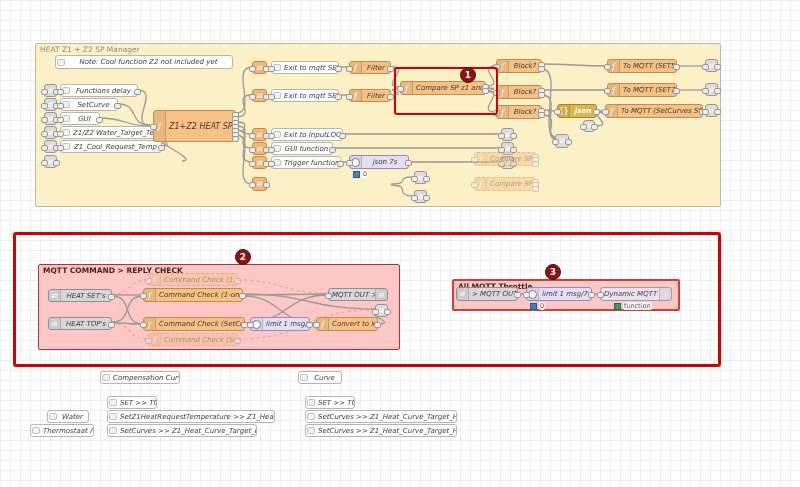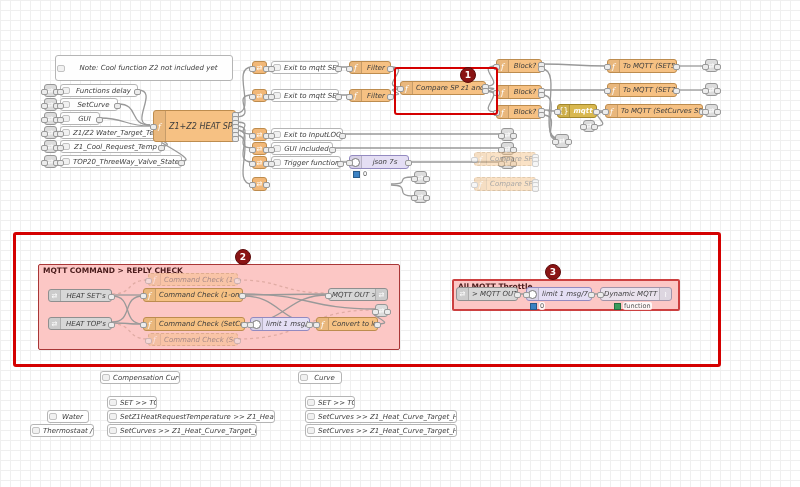--- a/index.html
+++ b/index.html
@@ -51,20 +51,23 @@
   .badge{position:absolute;width:14px;height:14px;border-radius:50%;background:#8a1414;border:1px solid #5c0c0c;
          color:#fff;font-size:9px;font-weight:bold;display:flex;align-items:center;justify-content:center;z-index:6;}
   .status{position:absolute;display:flex;align-items:center;gap:2px;z-index:4;font-size:6.5px;color:#555;}
   .status .dot{width:5px;height:5px;border:1px solid rgba(0,0,0,.3);}
   .status .txt{background:rgba(255,255,255,.85);padding:0 1px;border-radius:2px;}
 </style>
 </head>
 <body>
 
 <div id="cv">
+    <div class="group yellow" style="left: 35px; top: 43px; width: 686px; height: 164px;">
+      <span class="gtitle">HEAT Z1 + Z2 SP Manager</span>
+    </div>
     <div class="group pink" style="left: 38px; top: 264px; width: 362px; height: 86px;">
       <span class="gtitle">MQTT COMMAND &gt; REPLY CHECK</span>
     </div>
     <div class="group pink2" style="left: 452px; top: 279px; width: 228px; height: 32px;">
       <span class="gtitle">All MQTT Throttle</span>
     </div>
     <svg class="wires" width="800" height="487">
       <path d="M138,90 C160,90 128,125 150,125" fill="none" stroke="#999999" stroke-width="1.3"></path>
       <path d="M118,104 C140,104 128,125 150,125" fill="none" stroke="#999999" stroke-width="1.3"></path>
       <path d="M100,118 C125,118 125,126 150,126" fill="none" stroke="#999999" stroke-width="1.3"></path>
@@ -114,21 +117,21 @@
       <path d="M243,295 C285.5,295 285.5,294 328,294" fill="none" stroke="#999999" stroke-width="1.3"></path>
       <path d="M243,296 C279.5,296 279.5,323 316,323" fill="none" stroke="#999999" stroke-width="1.3"></path>
       <path d="M243,294 C309,294 309,309 375,309" fill="none" stroke="#999999" stroke-width="1.3"></path>
       <path d="M245,324 C267,324 228,324 250,324" fill="none" stroke="#999999" stroke-width="1.3"></path>
       <path d="M310,324 C332,324 294,324 316,324" fill="none" stroke="#999999" stroke-width="1.3"></path>
       <path d="M245,323 C286.5,323 286.5,295 328,295" fill="none" stroke="#999999" stroke-width="1.3"></path>
       <path d="M378,324 C400,324 358,312 380,312" fill="none" stroke="#999999" stroke-width="1.3"></path>
       <path d="M518,294 C540,294 504,294 526,294" fill="none" stroke="#999999" stroke-width="1.3"></path>
       <path d="M592,294 C614,294 578,294 600,294" fill="none" stroke="#999999" stroke-width="1.3"></path>
     </svg>
-    <div class="node comment" style="left: 55px; top: 55px; width: 178px; height: 26px;">
+    <div class="node comment" style="left: 55px; top: 55px; width: 178px; height: 14px;">
       <span class="icn bubble">
         <i></i>
       </span>
       <span class="lbl">Note: Cool function Z2 not included yet</span>
     </div>
     <div class="node linkgray" style="left: 44px; top: 84px; width: 13px; height: 13px;">
       <span class="icn linkg" style="flex: 1 1 0%;">⇄</span>
       <span class="port" style="left: -4px; top: 3.5px;"></span>
       <span class="port" style="right: -4px; top: 4px;"></span>
     </div>
@@ -187,28 +190,20 @@
     <div class="node whitelabel" style="left: 60px; top: 140px; width: 102px; height: 13px;">
       <span class="icn bubble">
         <i></i>
       </span>
       <span class="lbl">Z1_Cool_Request_Temp</span>
       <span class="port" style="left: -4px; top: 3.5px;"></span>
       <span class="port" style="right: -4px; top: 4px;"></span>
     </div>
     <div class="node linkgray" style="left: 44px; top: 155px; width: 13px; height: 13px;">
       <span class="icn linkg" style="flex: 1 1 0%;">⇄</span>
-      <span class="port" style="left: -4px; top: 3.5px;"></span>
-      <span class="port" style="right: -4px; top: 4px;"></span>
-    </div>
-    <div class="node whitelabel" style="left: 60px; top: 155px; width: 122px; height: 13px;">
-      <span class="icn bubble">
-        <i></i>
-      </span>
-      <span class="lbl">TOP20_ThreeWay_Valve_State</span>
       <span class="port" style="left: -4px; top: 3.5px;"></span>
       <span class="port" style="right: -4px; top: 4px;"></span>
     </div>
     <div class="node func-big" style="left: 153px; top: 110px; width: 83px; height: 32px;">
       <span class="icn strip-l">
         <span class="fx">f</span>
       </span>
       <span class="lbl">Z1+Z2 HEAT SP Manager</span>
       <span class="port" style="left: -4px; top: 13px;"></span>
       <span class="port" style="right: -4px; top: 1px;"></span>
@@ -290,21 +285,21 @@
     </div>
     <div class="node linkorange" style="left: 252px; top: 142px; width: 15px; height: 13px;">
       <span class="icn linkg" style="flex: 1 1 0%;">⇄</span>
       <span class="port" style="left: -4px; top: 3.5px;"></span>
       <span class="port" style="right: -4px; top: 4px;"></span>
     </div>
     <div class="node whitelabel" style="left: 271px; top: 142px; width: 62px; height: 13px;">
       <span class="icn bubble">
         <i></i>
       </span>
-      <span class="lbl">GUI included</span>
+      <span class="lbl">GUI function</span>
       <span class="port" style="left: -4px; top: 3.5px;"></span>
       <span class="port" style="right: -4px; top: 4px;"></span>
     </div>
     <div class="node linkgray" style="left: 501px; top: 142px; width: 13px; height: 13px;">
       <span class="icn linkg" style="flex: 1 1 0%;">⇄</span>
       <span class="port" style="left: -4px; top: 3.5px;"></span>
       <span class="port" style="right: -4px; top: 4px;"></span>
     </div>
     <div class="node linkorange" style="left: 252px; top: 156px; width: 15px; height: 13px;">
       <span class="icn linkg" style="flex: 1 1 0%;">⇄</span>
@@ -389,21 +384,21 @@
       <span class="icn strip-l">
         <span class="fx">f</span>
       </span>
       <span class="lbl">Block?</span>
       <span class="port" style="left: -4px; top: 4px;"></span>
       <span class="port" style="right: -4px; top: 2px;"></span>
       <span class="port" style="right: -4px; top: 6px;"></span>
     </div>
     <div class="node json" style="left: 557px; top: 104px; width: 40px; height: 14px;">
       <span class="icn strip-l">{}</span>
-      <span class="lbl">mqtt</span>
+      <span class="lbl">json</span>
       <span class="port" style="left: -4px; top: 4px;"></span>
       <span class="port" style="right: -4px; top: 4px;"></span>
     </div>
     <div class="node linkgray" style="left: 583px; top: 120px; width: 12px; height: 12px;">
       <span class="icn linkg" style="flex: 1 1 0%;">⇄</span>
       <span class="port" style="left: -4px; top: 3px;"></span>
       <span class="port" style="right: -4px; top: 3px;"></span>
     </div>
     <div class="node linkgray" style="left: 555px; top: 134px; width: 14px; height: 14px;">
       <span class="icn linkg" style="flex: 1 1 0%;">⇄</span>

